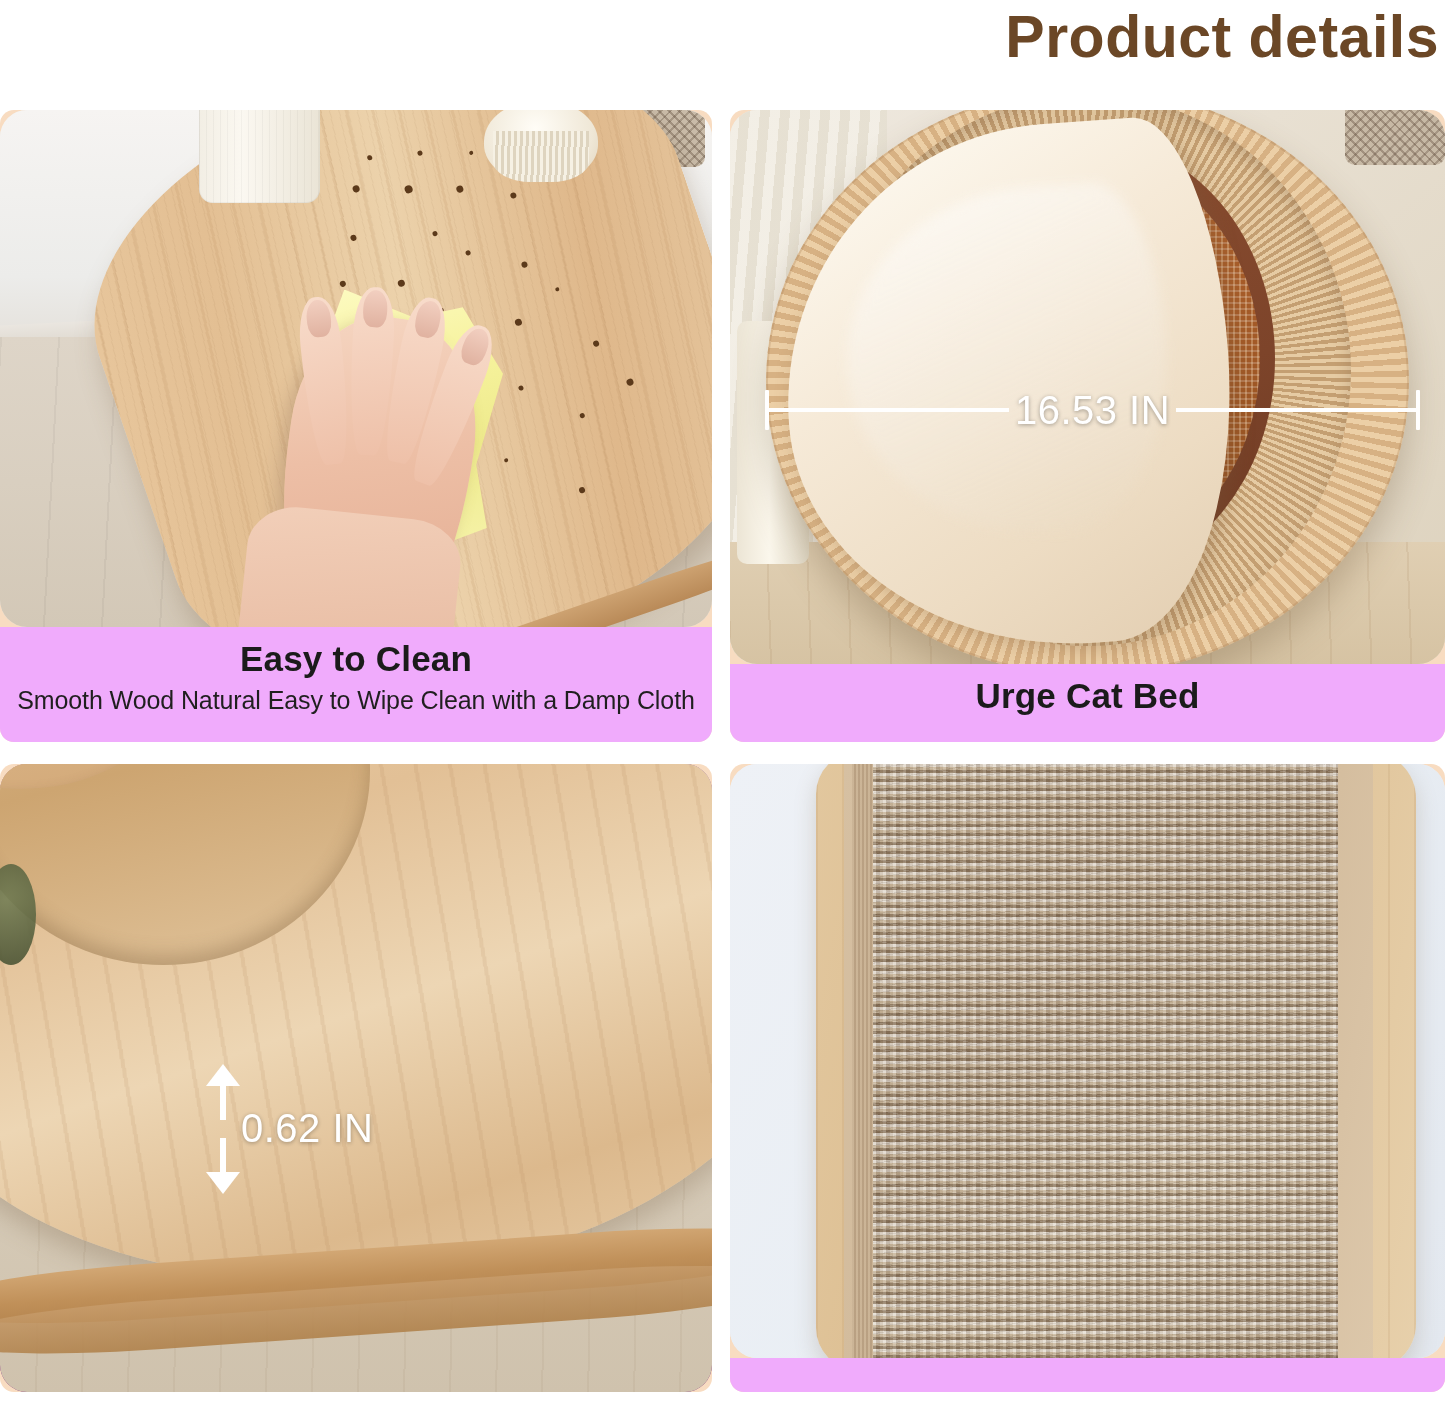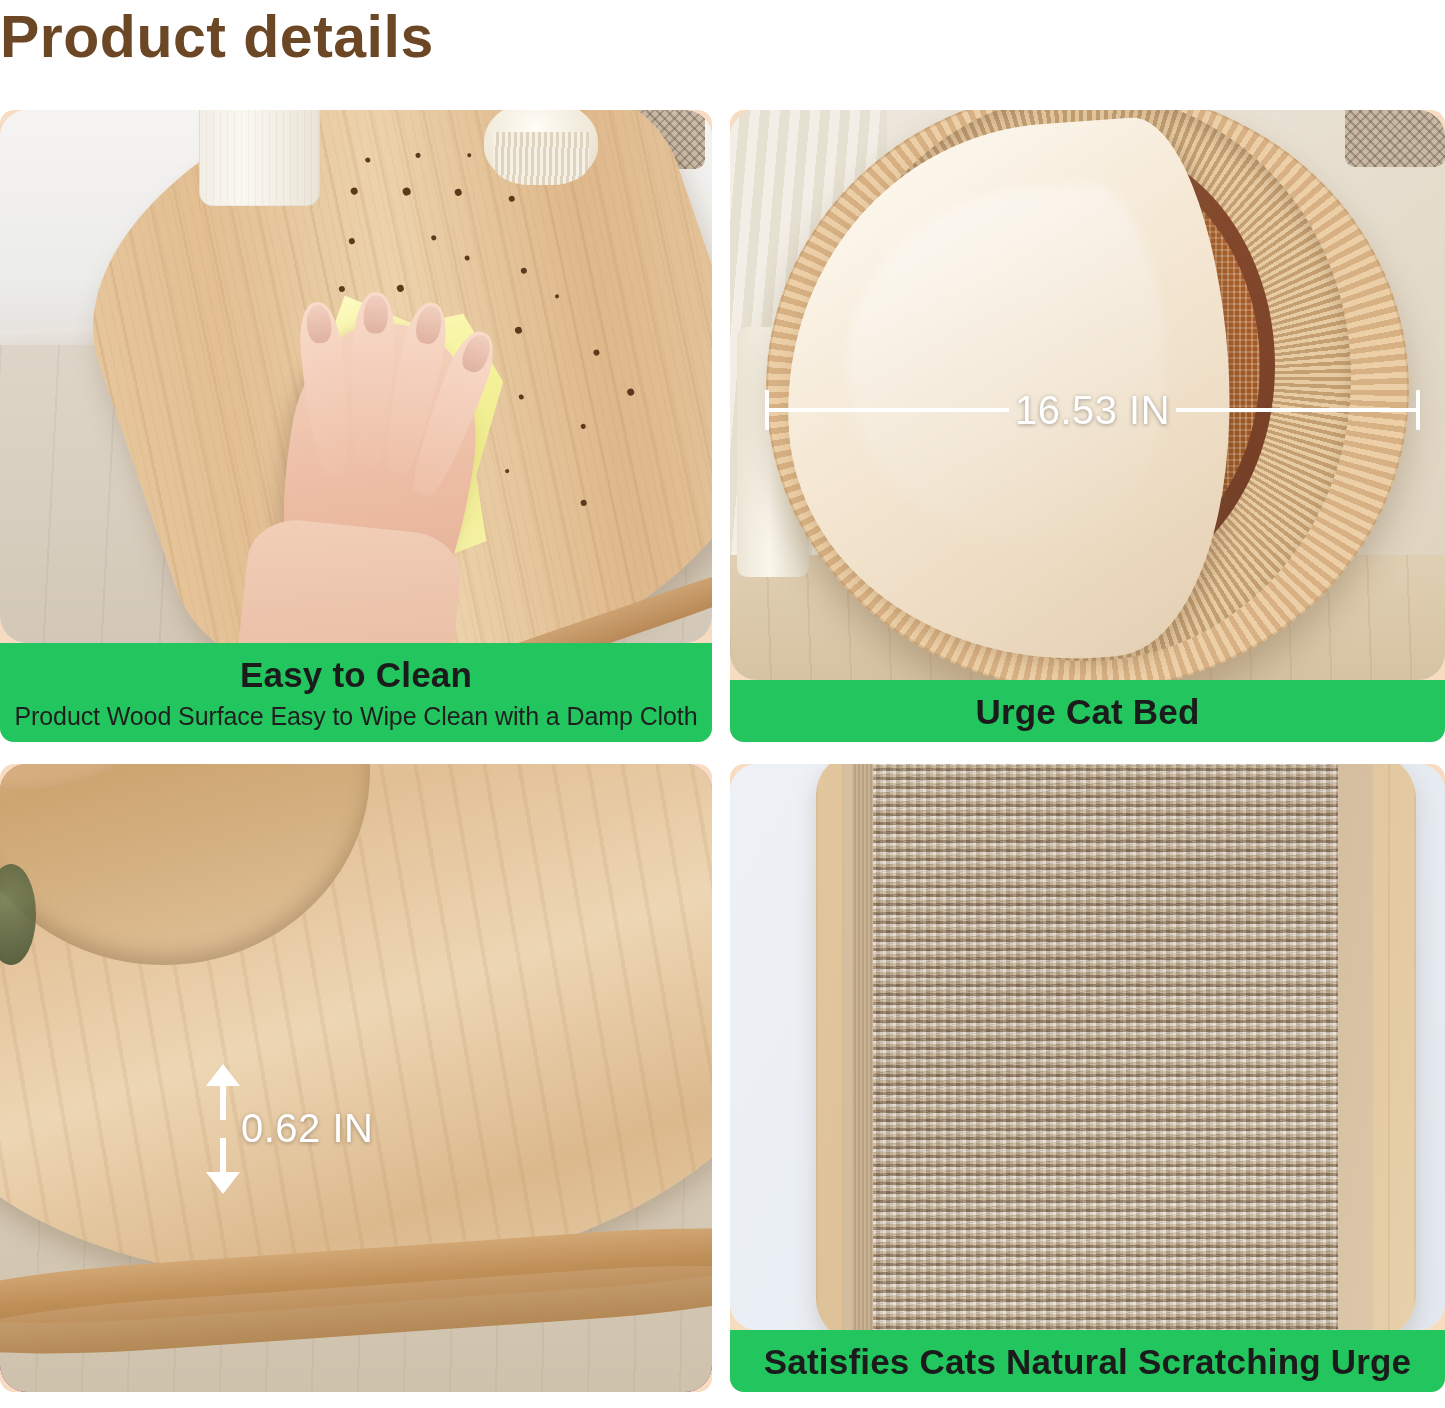--- a/index.html
+++ b/index.html
@@ -18,21 +18,21 @@
     height: 1408px;
     background: #ffffff;
   }
 
   
   .page-title {
     position: absolute;
     top: 2px;
     left: 0;
     width: 1439px;
-    text-align: left;
+    text-align: right;
     font-size: 59px;
     font-weight: 700;
     letter-spacing: 0.5px;
     color: #6b4726;
     line-height: 70px;
   }
 
   
   .grid {
     position: absolute;
@@ -58,22 +58,22 @@
 
   .photo {
     position: relative;
     flex: 1 1 auto;
     overflow: hidden;
     border-radius: 27px;
   }
 
   .caption {
     flex: 0 0 auto;
-    background: #22c55e;
-    padding: 10px 8px 8px 8px;
+    background: #f0abfc;
+    padding: 10px 8px 24px 8px;
     text-align: center;
   }
   .caption-title {
     font-size: 35px;
     font-weight: 700;
     color: #1b1b1b;
     line-height: 44px;
     letter-spacing: 0.2px;
   }
   .caption-sub {
@@ -559,21 +559,21 @@
           </div>
           <div class="finger" style="left:74%;top:-2%;transform:rotate(13deg);">
             <div class="nail"></div>
           </div>
         </div>
         <div class="wrist"></div>
       </div>
 
       <div class="caption">
         <div class="caption-title">Easy to Clean</div>
-        <div class="caption-sub">Product Wood Surface Easy to Wipe Clean with a Damp Cloth</div>
+        <div class="caption-sub">Smooth Wood Natural Easy to Wipe Clean with a Damp Cloth</div>
       </div>
     </div>
 
     <div class="card">
       <div class="photo p2">
         <div class="bg"></div>
         <div class="curtain"></div>
         <div class="floorwood"></div>
         <div class="mesh2"></div>
         <div class="post2"></div>
@@ -633,18 +633,17 @@
       <div class="photo p4">
         <div class="bg4"></div>
         <div class="woodpanel"></div>
         <div class="sisal-border"></div>
         <div class="fringe-l"></div>
         <div class="fringe-r"></div>
         <div class="sisal"></div>
       </div>
 
       <div class="caption">
-        <div class="caption-title">Satisfies Cats Natural Scratching Urge</div>
       </div>
     </div>
 
   </div>
 </div>
 
 </body></html>

